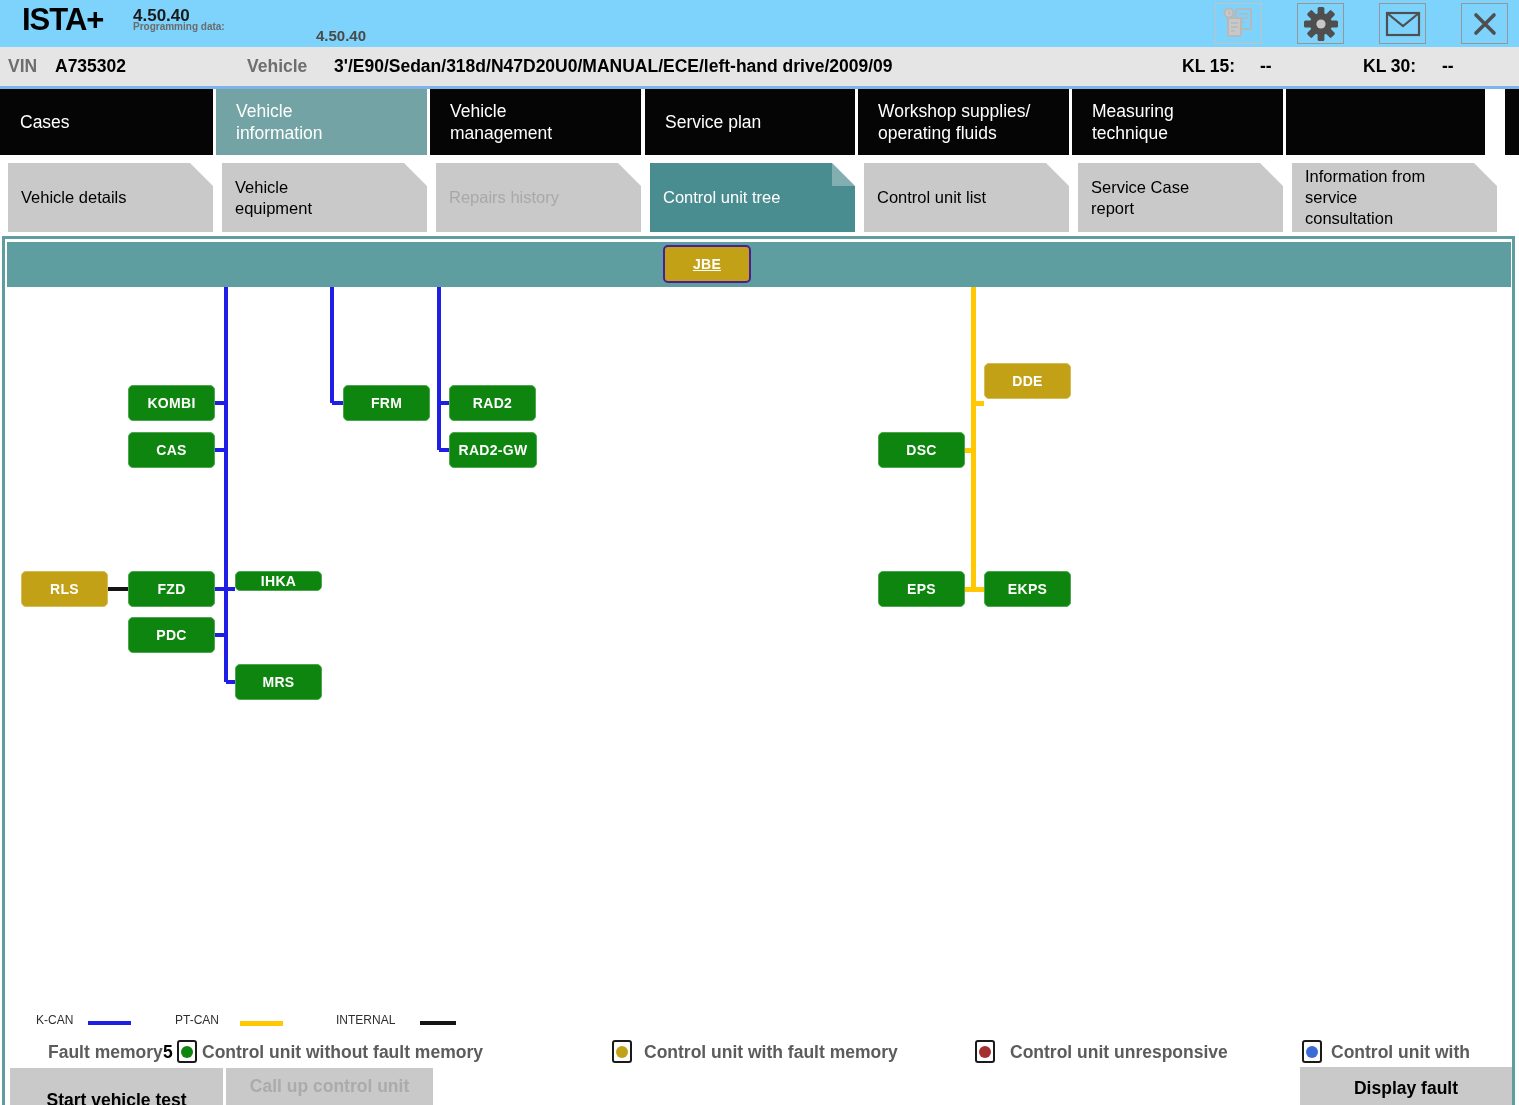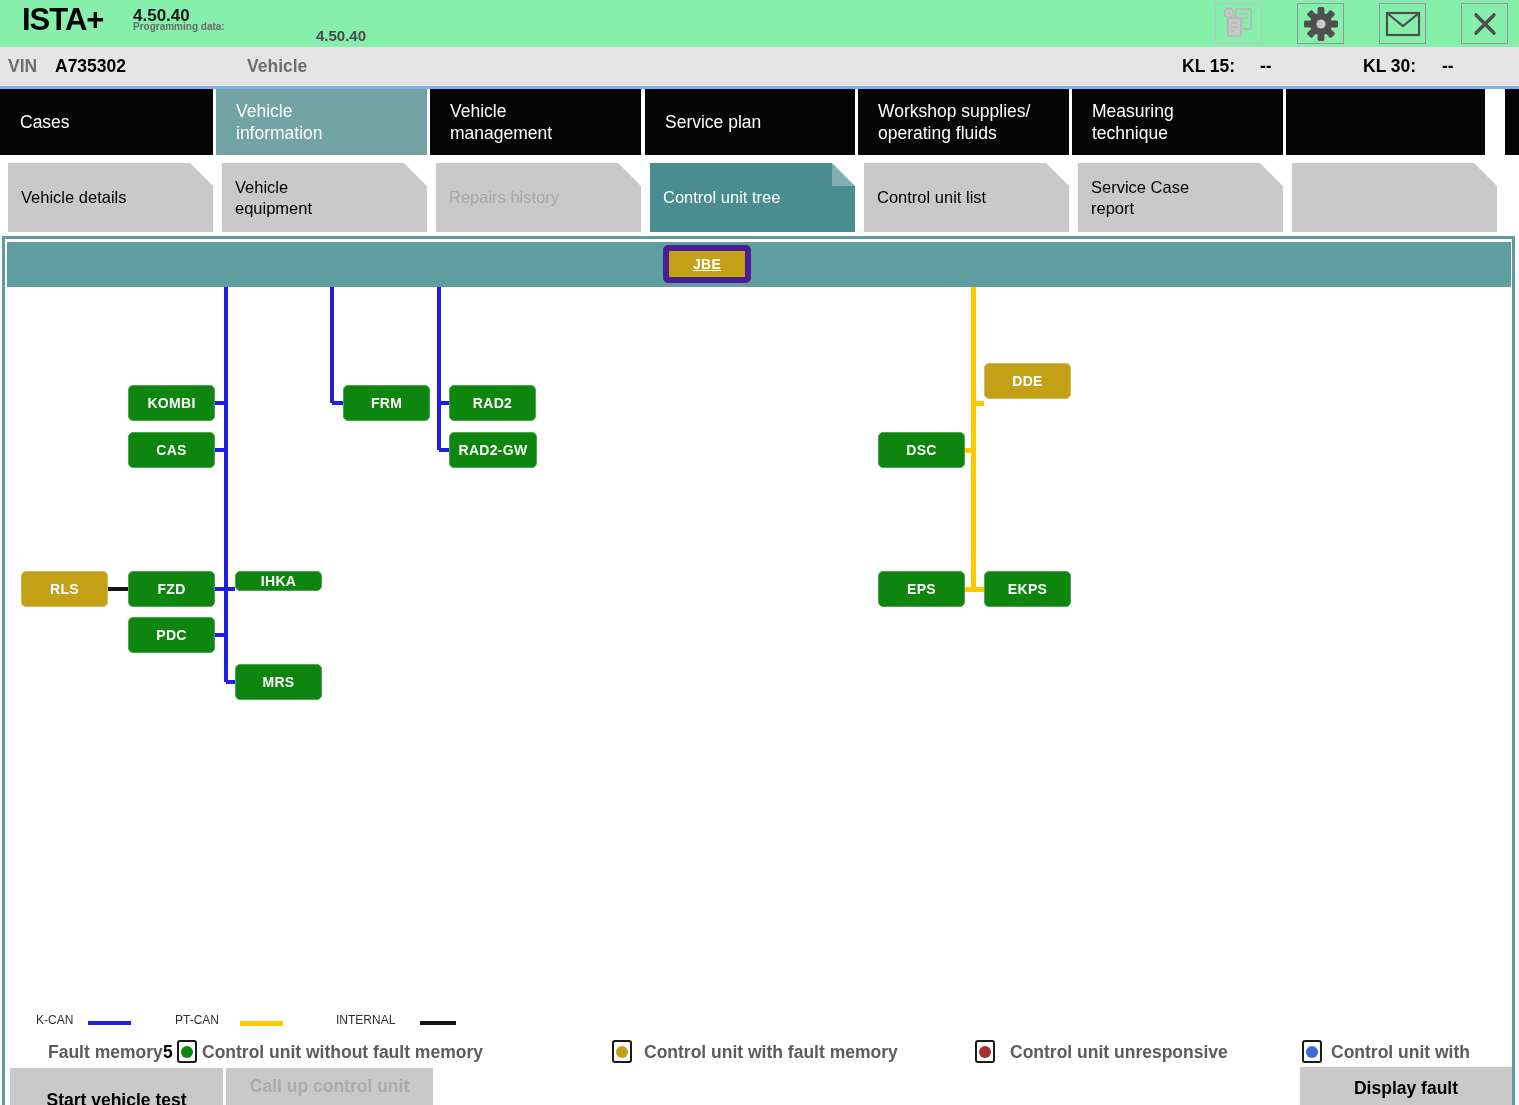--- a/index.html
+++ b/index.html
@@ -1,20 +1,20 @@
 <!DOCTYPE html>
 <html><head>
 <meta charset="utf-8">
 <style>
   html,body{margin:0;padding:0;background:#fff;}
   #screen{position:relative;width:1519px;height:1105px;overflow:hidden;
           font-family:"Liberation Sans","DejaVu Sans",sans-serif;background:#fff;}
 
   
-  .topbar{position:absolute;left:0;top:0;width:1519px;height:61px;background:#86efac;}
+  .topbar{position:absolute;left:0;top:0;width:1519px;height:61px;background:#7dd3fc;}
   .app-title{position:absolute;left:22px;top:2px;font-size:31px;font-weight:bold;color:#000;letter-spacing:-1px;}
   .app-version{position:absolute;left:133px;top:6px;font-size:17px;font-weight:bold;color:#1A1A1A;}
   .prog-label{position:absolute;left:133px;top:21px;font-size:10px;font-weight:bold;color:#6B6B6B;}
   .prog-value{position:absolute;left:316px;top:27px;font-size:15px;font-weight:bold;color:#4A4A4A;}
   .icon-btn{position:absolute;top:3px;width:47px;height:41px;border:1px solid #969696;
             display:flex;align-items:center;justify-content:center;box-sizing:border-box;}
   .icon-btn.disabled{border-color:#C2C2C2;}
 
   
   .vinbar{position:absolute;left:0;top:47px;width:1519px;height:39px;background:#e5e5e5;}
@@ -42,21 +42,21 @@
   
   .content-frame{position:absolute;left:2px;top:236px;width:1513px;height:900px;
                  border:3px solid #5E9DA0;box-sizing:border-box;background:#fff;}
   .tree-header{position:absolute;left:7px;top:242px;width:1504px;height:45px;background:#5E9DA0;}
   #tree-svg{position:absolute;left:0;top:0;width:1519px;height:1105px;pointer-events:none;}
   .cu-node{position:absolute;box-sizing:border-box;border-radius:5px;color:#fff;
            font-size:14px;font-weight:bold;display:flex;align-items:center;justify-content:center;
            cursor:pointer;letter-spacing:0.3px;}
   .cu-node.ok{background:#0E850E;border:1px solid #4DA54D;}
   .cu-node.fault{background:#C2A117;border:1px solid #D6BC55;}
-  .cu-node.root{border:6px solid #4c1d95;text-decoration:underline;}
+  .cu-node.root{border:2px solid #4c1d95;text-decoration:underline;}
 
   
   .bus-label{position:absolute;top:1013px;font-size:12px;color:#2E2E2E;white-space:nowrap;}
   .bus-swatch{position:absolute;top:1021px;}
 
   
   .fl-label{position:absolute;left:48px;top:1042px;font-size:17.5px;font-weight:bold;color:#5C5C5C;}
   .fl-count{position:absolute;left:163px;top:1042px;font-size:17.5px;font-weight:bold;color:#000;}
   .fl-box{position:absolute;top:1040px;width:20px;height:23px;background:#fff;border:2px solid #1A1A1A;
           border-radius:3px;box-sizing:border-box;display:flex;align-items:center;justify-content:center;}
@@ -121,20 +121,21 @@
           <path d="M8 8L26 26M26 8L8 26"></path>
         </g>
       </svg>
     </div>
   </div>
 
   <div class="vinbar">
     <span class="lbl" style="left:8px">VIN</span>
     <span class="val" style="left:55px">A735302</span>
     <span class="lbl" style="left:247px">Vehicle</span>
+    <span class="val" style="left:334px">3'/E90/Sedan/318d/N47D20U0/MANUAL/ECE/left-hand drive/2009/09</span>
     <span class="val" style="left:1182px">KL 15:</span>
     <span class="val" style="left:1260px">--</span>
     <span class="val" style="left:1363px">KL 30:</span>
     <span class="val" style="left:1442px">--</span>
   </div>
   <div class="blue-divider"></div>
 
   <div id="main-tabs">
       <div class="main-tab" style="left: 0px; width: 213px;">
         <span class="mt-label">Cases</span>
@@ -192,20 +193,23 @@
       </div>
       <div class="sub-tab normal" style="left: 1078px;">
         <span class="fold-under"></span>
         <span class="fold-cut"></span>
         <span class="st-label">Service Case
 report</span>
       </div>
       <div class="sub-tab normal" style="left: 1292px;">
         <span class="fold-under"></span>
         <span class="fold-cut"></span>
+        <span class="st-label">Information from
+service
+consultation</span>
       </div>
     </div>
 
   <div class="content-frame"></div>
   <div class="tree-header"></div>
   <svg id="tree-svg" viewBox="0 0 1519 1105">
       <line x1="226" y1="287" x2="226" y2="682" stroke="#1E1EE6" stroke-width="4" shape-rendering="crispEdges"></line>
       <line x1="215" y1="403" x2="226" y2="403" stroke="#1E1EE6" stroke-width="4" shape-rendering="crispEdges"></line>
       <line x1="215" y1="450" x2="226" y2="450" stroke="#1E1EE6" stroke-width="4" shape-rendering="crispEdges"></line>
       <line x1="215" y1="589" x2="235" y2="589" stroke="#1E1EE6" stroke-width="4" shape-rendering="crispEdges"></line>

